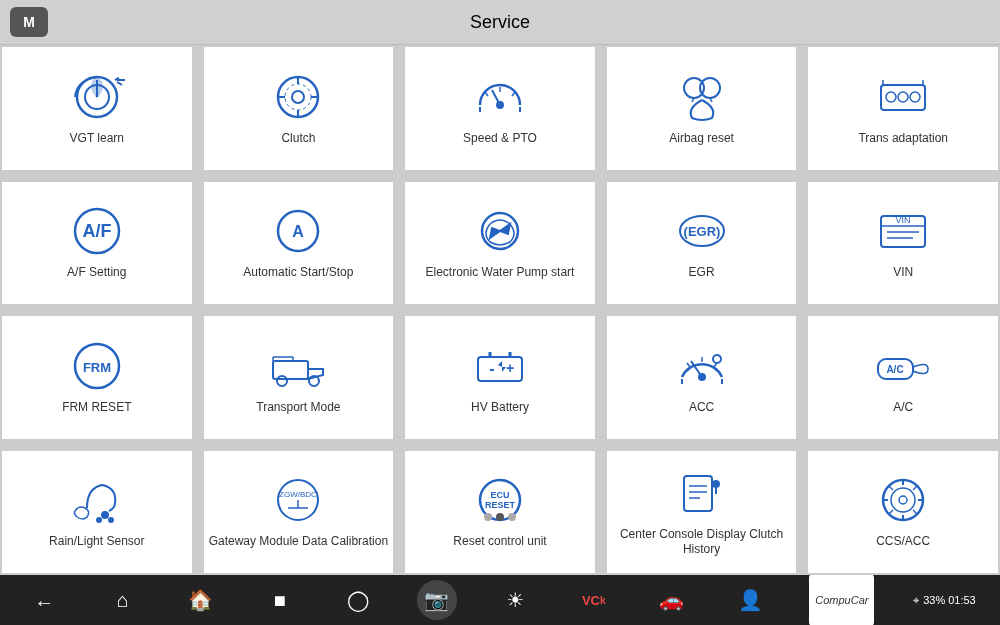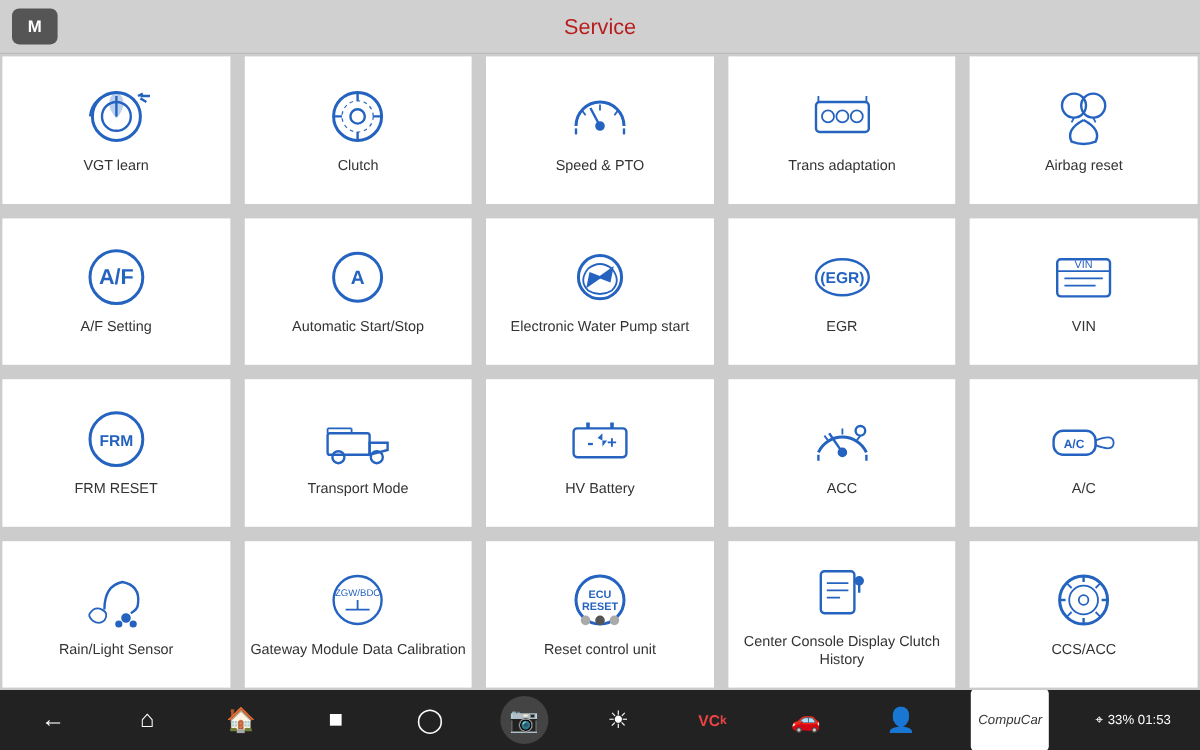--- a/index.html
+++ b/index.html
@@ -29,21 +29,21 @@
       border: none;
       border-radius: 6px;
       width: 38px;
       height: 30px;
       font-size: 14px;
       font-weight: bold;
       cursor: pointer;
     }
     .header-title {
       font-size: 18px;
-      color: #b91c1c;
+      color: #000000;
       font-weight: normal;
     }
 
     
     .grid-container {
       display: grid;
       grid-template-columns: repeat(5, 1fr);
       grid-template-rows: repeat(4, 1fr);
       gap: 12px;
       background: #ccc;
@@ -195,41 +195,41 @@
     <line x1="15" y1="22" x2="18" y2="26" stroke="#2563c0" stroke-width="1.5"></line>
     <line x1="30" y1="17" x2="30" y2="22" stroke="#2563c0" stroke-width="1.5"></line>
     <line x1="45" y1="22" x2="42" y2="26" stroke="#2563c0" stroke-width="1.5"></line>
   </svg>
         </div>
         <span class="label">Speed &amp; PTO</span>
       </div>
       <div class="grid-item">
         <div class="icon">
           <svg viewBox="0 0 60 55" width="60" height="55">
+    <circle cx="38" cy="18" r="10" stroke="#2563c0" stroke-width="2" fill="none"></circle>
+    <circle cx="22" cy="18" r="10" stroke="#2563c0" stroke-width="2" fill="none"></circle>
+    <path d="M30 30 Q15 38 20 48 Q30 52 40 48 Q45 38 30 30" stroke="#2563c0" stroke-width="2" fill="none"></path>
+    <line x1="22" y1="28" x2="20" y2="32" stroke="#2563c0" stroke-width="1.5"></line>
+    <line x1="38" y1="28" x2="40" y2="32" stroke="#2563c0" stroke-width="1.5"></line>
+  </svg>
+        </div>
+        <span class="label">Airbag reset</span>
+      </div>
+      <div class="grid-item">
+        <div class="icon">
+          <svg viewBox="0 0 60 55" width="60" height="55">
     <rect x="8" y="15" width="44" height="25" rx="3" stroke="#2563c0" stroke-width="2" fill="none"></rect>
     <circle cx="18" cy="27" r="5" stroke="#2563c0" stroke-width="1.5" fill="none"></circle>
     <circle cx="30" cy="27" r="5" stroke="#2563c0" stroke-width="1.5" fill="none"></circle>
     <circle cx="42" cy="27" r="5" stroke="#2563c0" stroke-width="1.5" fill="none"></circle>
     <line x1="10" y1="15" x2="10" y2="10" stroke="#2563c0" stroke-width="1.5"></line>
     <line x1="50" y1="15" x2="50" y2="10" stroke="#2563c0" stroke-width="1.5"></line>
   </svg>
         </div>
         <span class="label">Trans adaptation</span>
-      </div>
-      <div class="grid-item">
-        <div class="icon">
-          <svg viewBox="0 0 60 55" width="60" height="55">
-    <circle cx="38" cy="18" r="10" stroke="#2563c0" stroke-width="2" fill="none"></circle>
-    <circle cx="22" cy="18" r="10" stroke="#2563c0" stroke-width="2" fill="none"></circle>
-    <path d="M30 30 Q15 38 20 48 Q30 52 40 48 Q45 38 30 30" stroke="#2563c0" stroke-width="2" fill="none"></path>
-    <line x1="22" y1="28" x2="20" y2="32" stroke="#2563c0" stroke-width="1.5"></line>
-    <line x1="38" y1="28" x2="40" y2="32" stroke="#2563c0" stroke-width="1.5"></line>
-  </svg>
-        </div>
-        <span class="label">Airbag reset</span>
       </div>
       <div class="grid-item">
         <div class="icon">
           <svg viewBox="0 0 60 55" width="60" height="55">
     <circle cx="30" cy="27" r="22" stroke="#2563c0" stroke-width="2.5" fill="none"></circle>
     <text x="30" y="33" text-anchor="middle" font-size="18" font-weight="bold" fill="#2563c0" stroke="none">A/F</text>
   </svg>
         </div>
         <span class="label">A/F Setting</span>
       </div>

